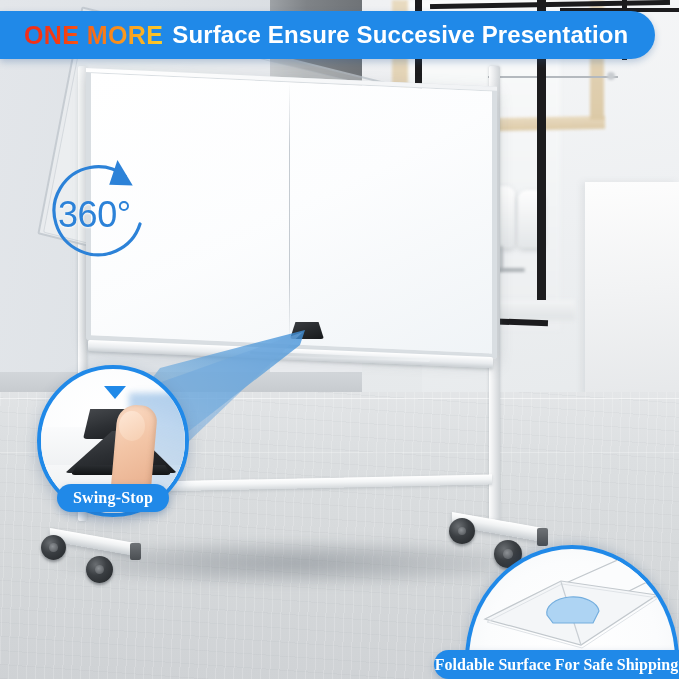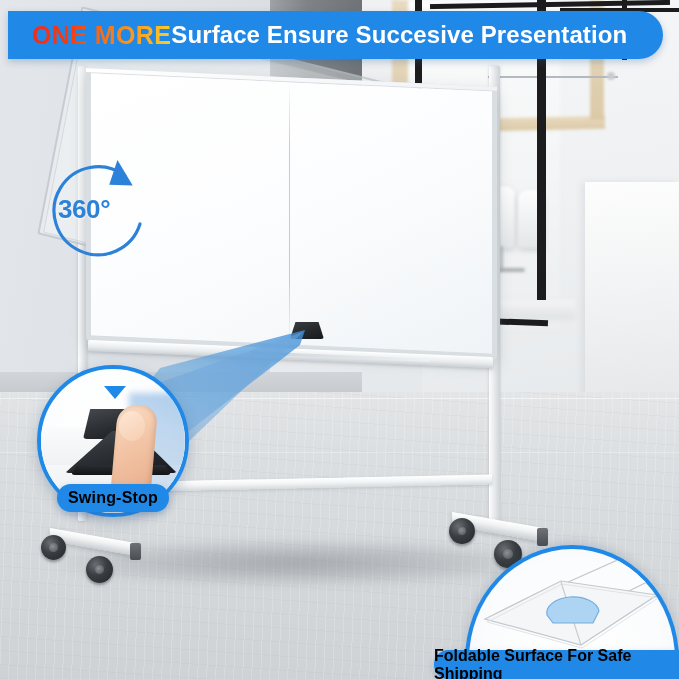--- a/index.html
+++ b/index.html
@@ -156,46 +156,46 @@
     position:absolute;
     background:linear-gradient(160deg,#3a3d41 0%,#26292c 55%,#17191b 100%);
     border-radius:2px 2px 3px 3px;
   }
 
   
   .cone{ position:absolute; left:0; top:0; width:679px; height:679px; pointer-events:none; }
 
   
   .banner{
-    position:absolute; left:8px; top:11px;
+    position:absolute; left:0; top:11px;
     width:655px; height:48px;
     background:#2089e8;
     border-radius:0 26px 26px 0;
     display:flex; align-items:center;
     padding-left:24px;
     box-shadow:0 3px 7px rgba(40,90,150,.28);
     z-index:40;
   }
   .banner-accent{
     font-size:25px; font-weight:bold; letter-spacing:.4px;
     background:linear-gradient(95deg,#f32b18 0%,#f43d12 28%,#f9861a 62%,#fbcf2b 100%);
     -webkit-background-clip:text; background-clip:text; color:transparent;
     -webkit-text-fill-color:transparent;
     white-space:nowrap;
   }
   .banner-main{
     font-size:24px; font-weight:bold; color:#ffffff;
-    letter-spacing:.1px; white-space:nowrap;
+    margin-left:9px; letter-spacing:.1px; white-space:nowrap;
   }
 
   
   .callout360{ position:absolute; left:42px; top:150px; width:135px; height:115px; z-index:30; }
   .callout360 .deg{
     position:absolute; left:16px; top:44px;
-    font-size:26px; font-weight:bold; color:#2c82d8;
+    font-size:36px; font-weight:normal; color:#2c82d8;
     letter-spacing:-.4px;
     text-shadow:0 1px 2px rgba(255,255,255,.85);
   }
 
   
   .mag{
     position:absolute; left:37px; top:365px;
     width:152px; height:152px; border-radius:50%;
     background:radial-gradient(circle at 42% 32%, #ffffff 0%, #fbfcfd 55%, #eef1f4 100%);
     border:4px solid #2089e8;
@@ -230,23 +230,24 @@
     position:absolute;
     width:0;height:0;
     border-left:11px solid transparent;
     border-right:11px solid transparent;
     border-top:13px solid #2089e8;
   }
   .pill{
     position:absolute;
     background:#2089e8;
     border-radius:20px;
-    color:#000000; font-weight:bold;
+    color:#ffffff; font-weight:bold;
     display:flex; align-items:center; justify-content:center;
     box-shadow:0 3px 7px rgba(40,90,150,.3);
+    font-family:Liberation Serif, serif;
   }
   .pill-swing{
     left:57px; top:484px; width:112px; height:28px;
     font-size:16px; letter-spacing:.2px;
     z-index:34;
   }
 
   
   .fold-circle{
     position:absolute; left:465px; top:545px;

